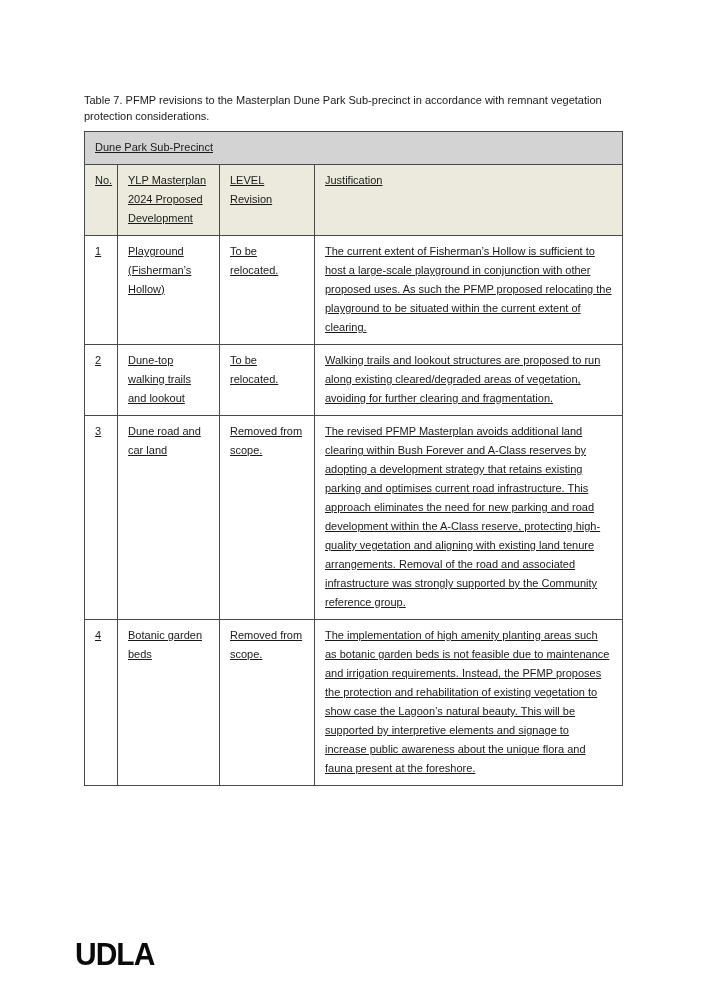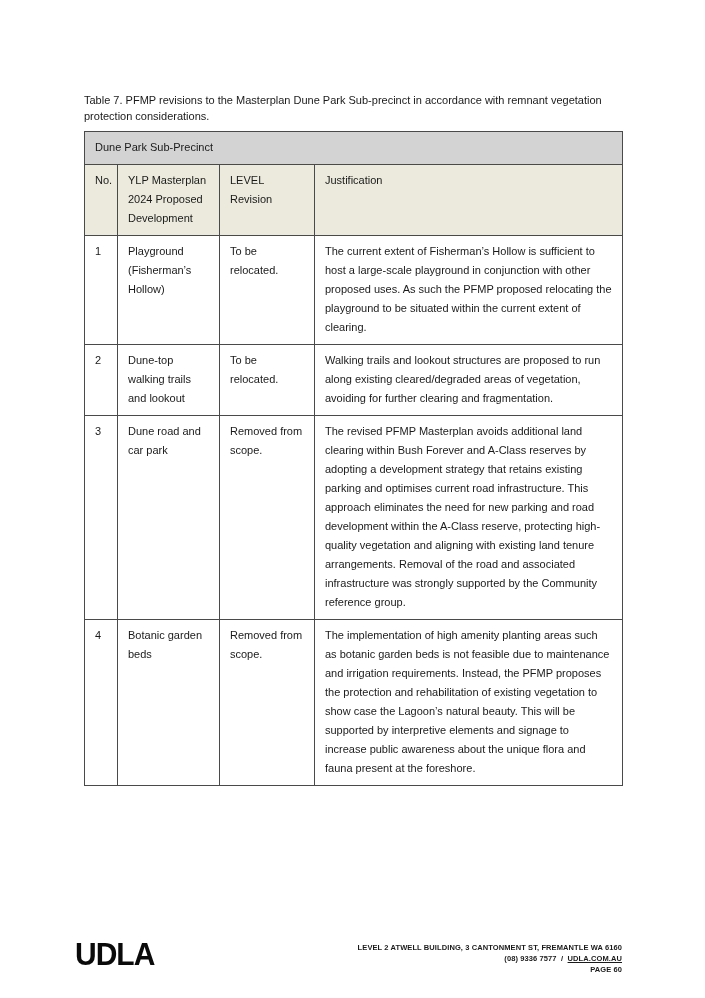--- a/index.html
+++ b/index.html
@@ -25,20 +25,21 @@
     margin: 0 0 7px 0;
     color: #1a1a1a;
   }
   .caption b { font-weight: normal; }
   table.revisions {
     border-collapse: collapse;
     table-layout: fixed;
     width: 538px;
     font-size: 11px;
     line-height: 19px;
+    text-decoration: underline;
   }
   table.revisions td, table.revisions th {
     border: 1px solid #4a4a4a;
     vertical-align: top;
     text-align: left;
     padding: 6px 10px 7px 10px;
     font-weight: normal;
     color: #1a1a1a;
   }
   td.table-title {
@@ -113,36 +114,31 @@
           <td>The current extent of Fisherman’s Hollow is sufficient to host a large-scale playground in conjunction with other proposed uses. As such the PFMP proposed relocating the playground to be situated within the current extent of clearing.</td>
         </tr>
         <tr>
           <td>2</td>
           <td>Dune-top walking trails and lookout</td>
           <td>To be relocated.</td>
           <td>Walking trails and lookout structures are proposed to run along existing cleared/degraded areas of vegetation, avoiding for further clearing and fragmentation.</td>
         </tr>
         <tr>
           <td>3</td>
-          <td>Dune road and car park</td>
+          <td>Dune road and car land</td>
           <td>Removed from scope.</td>
           <td>The revised PFMP Masterplan avoids additional land clearing within Bush Forever and A-Class reserves by adopting a development strategy that retains existing parking and optimises current road infrastructure. This approach eliminates the need for new parking and road development within the A-Class reserve, protecting high-quality vegetation and aligning with existing land tenure arrangements. Removal of the road and associated infrastructure was strongly supported by the Community reference group.</td>
         </tr>
         <tr>
           <td>4</td>
           <td>Botanic garden beds</td>
           <td>Removed from scope.</td>
           <td>The implementation of high amenity planting areas such as botanic garden beds is not feasible due to maintenance and irrigation requirements. Instead, the PFMP proposes the protection and rehabilitation of existing vegetation to show case the Lagoon’s natural beauty. This will be supported by interpretive elements and signage to increase public awareness about the unique flora and fauna present at the foreshore.</td>
         </tr>
       </tbody>
     </table>
   </div>
 
   <div class="footer">
     <div class="logo">UDLA</div>
-    <div class="footer-info">
-      <div>LEVEL 2 ATWELL BUILDING, 3 CANTONMENT ST, FREMANTLE WA 6160</div>
-      <div><span>(08) 9336 7577</span>&nbsp;&nbsp;<span>/</span>&nbsp;&nbsp;<span class="website">UDLA.COM.AU</span></div>
-      <div>PAGE 60</div>
-    </div>
   </div>
 
 </div>
 
 </body></html>

